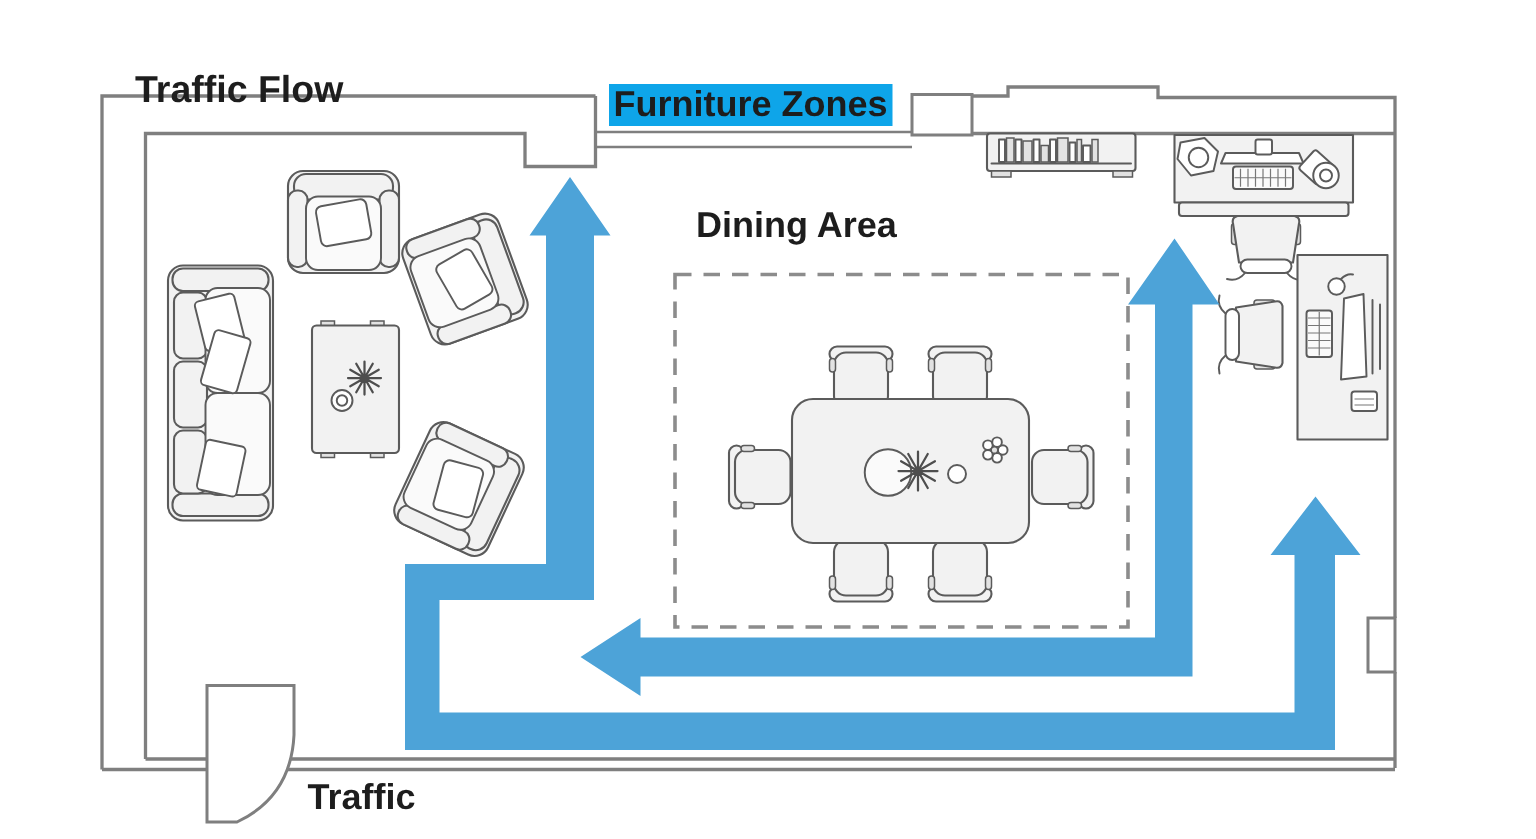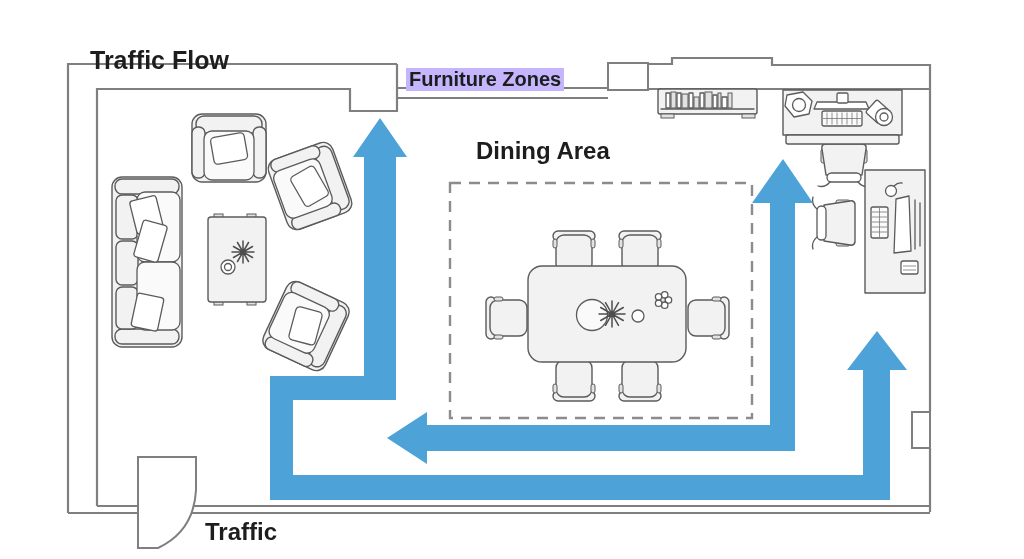--- a/index.html
+++ b/index.html
@@ -200,16 +200,16 @@
     <g>
       <path class="arrow" d="M 380,118 L 407,157 L 396,157 L 396,400 L 293,400 L 293,475 L 863,475
                L 863,370 L 847,370 L 877,331 L 907,370 L 890,370 L 890,500 L 270,500
                L 270,376 L 364,376 L 364,157 L 353,157 Z"></path>
       <path class="arrow" d="M 783,159 L 813,203 L 795,203 L 795,451 L 427,451 L 427,464 L 387,438
                L 427,412 L 427,425 L 770,425 L 770,203 L 752,203 Z"></path>
     </g>
   </svg>
 
   <div class="lbl" style="left:90px;top:26px;font-size:25px;margin-top:20px;">Traffic Flow</div>
-  <div class="lbl" style="left:406px;top:56px;font-size:20px;background:#c4b5fd;padding:0 3px;margin-top:12px;">Furniture Zones</div>
-  <div class="lbl" style="left:476px;top:137px;font-size:24px;">Dining Area</div>
+  <div class="lbl" style="left:406px;top:56px;font-size:24px;background:#0ea5e9;padding:0 3px;">Furniture Zones</div>
+  <div class="lbl" style="left:464px;top:137px;font-size:24px;">Dining Area</div>
   <div class="lbl" style="left:205px;top:518px;font-size:24px;">Traffic</div>
 </div>
 
 </body></html>

